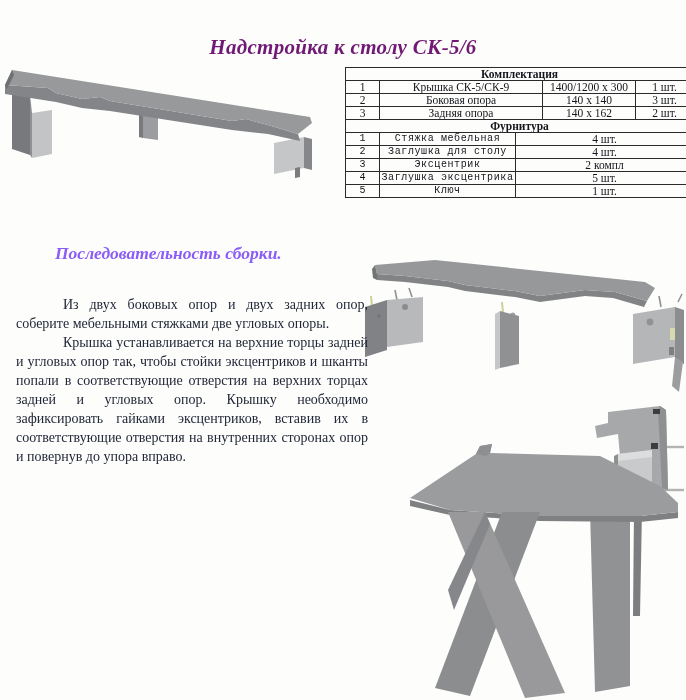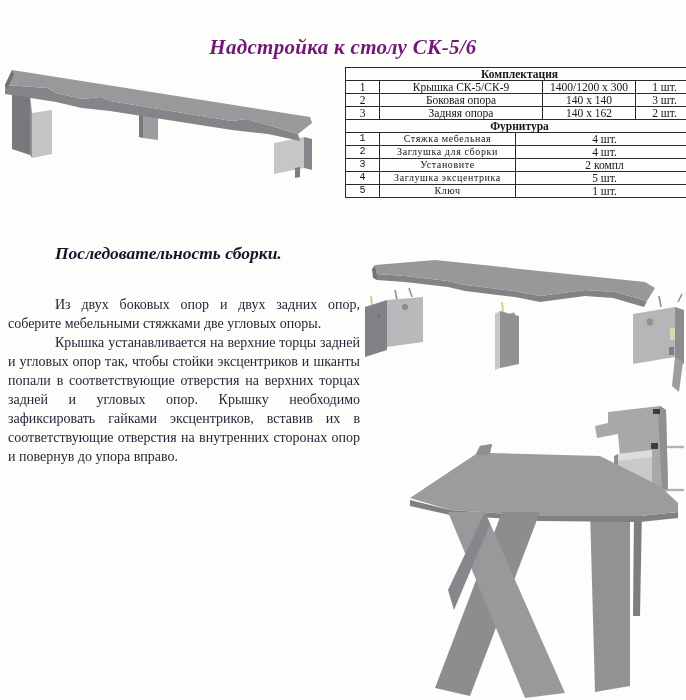--- a/index.html
+++ b/index.html
@@ -25,35 +25,35 @@
   .ptable td{
     border:1px solid #2a2a2a;
     height:12px;line-height:12px;
     padding:0;text-align:center;vertical-align:middle;
     white-space:nowrap;overflow:hidden;
   }
   .ptable td.hdr{font-weight:bold;font-size:11.5px;}
   .t-komplekt{top:67px;width:348px;}
   .t-furnit{top:119px;width:348px;}
   .t-furnit td.fname{
-    font-family:Liberation Serif, serif;
+    font-family:Liberation Mono, monospace;
     font-size:10px;letter-spacing:0.6px;margin-left:36px;
   }
   .t-furnit td.fnum{
     font-family:"Liberation Mono", monospace;
     font-size:10px;
   }
   
   .section-heading{
     position:absolute;left:55px;top:243px;
     font-size:17.5px;font-weight:bold;font-style:italic;
-    color:#0f172a;
+    color:#8b5cf6;
   }
   .body-text{
-    position:absolute;left:8px;top:295px;width:352px;
+    position:absolute;left:16px;top:295px;width:352px;
     font-size:14px;line-height:19px;
     text-align:justify;color:#222838;
   }
   .body-text p{margin:0;text-indent:47px;}
   
   .fig{position:absolute;}
   .fig-assembled{left:0px;top:55px;}
   .fig-exploded{left:345px;top:252px;}
   .fig-desk{left:390px;top:390px;}
 </style>
@@ -126,26 +126,26 @@
       <tr>
         <td class="hdr" colspan="3">Фурнитура</td>
       </tr>
   <tr>
     <td class="fnum">1</td>
     <td class="fname">Стяжка мебельная</td>
     <td>4 шт.</td>
   </tr>
   <tr>
     <td class="fnum">2</td>
-    <td class="fname">Заглушка для сборки</td>
+    <td class="fname">Заглушка для столу</td>
     <td>4 шт.</td>
   </tr>
   <tr>
     <td class="fnum">3</td>
-    <td class="fname">Установите</td>
+    <td class="fname">Эксцентрик</td>
     <td>2 компл</td>
   </tr>
   <tr>
     <td class="fnum">4</td>
     <td class="fname">Заглушка эксцентрика</td>
     <td>5 шт.</td>
   </tr>
   <tr>
     <td class="fnum">5</td>
     <td class="fname">Ключ</td>

